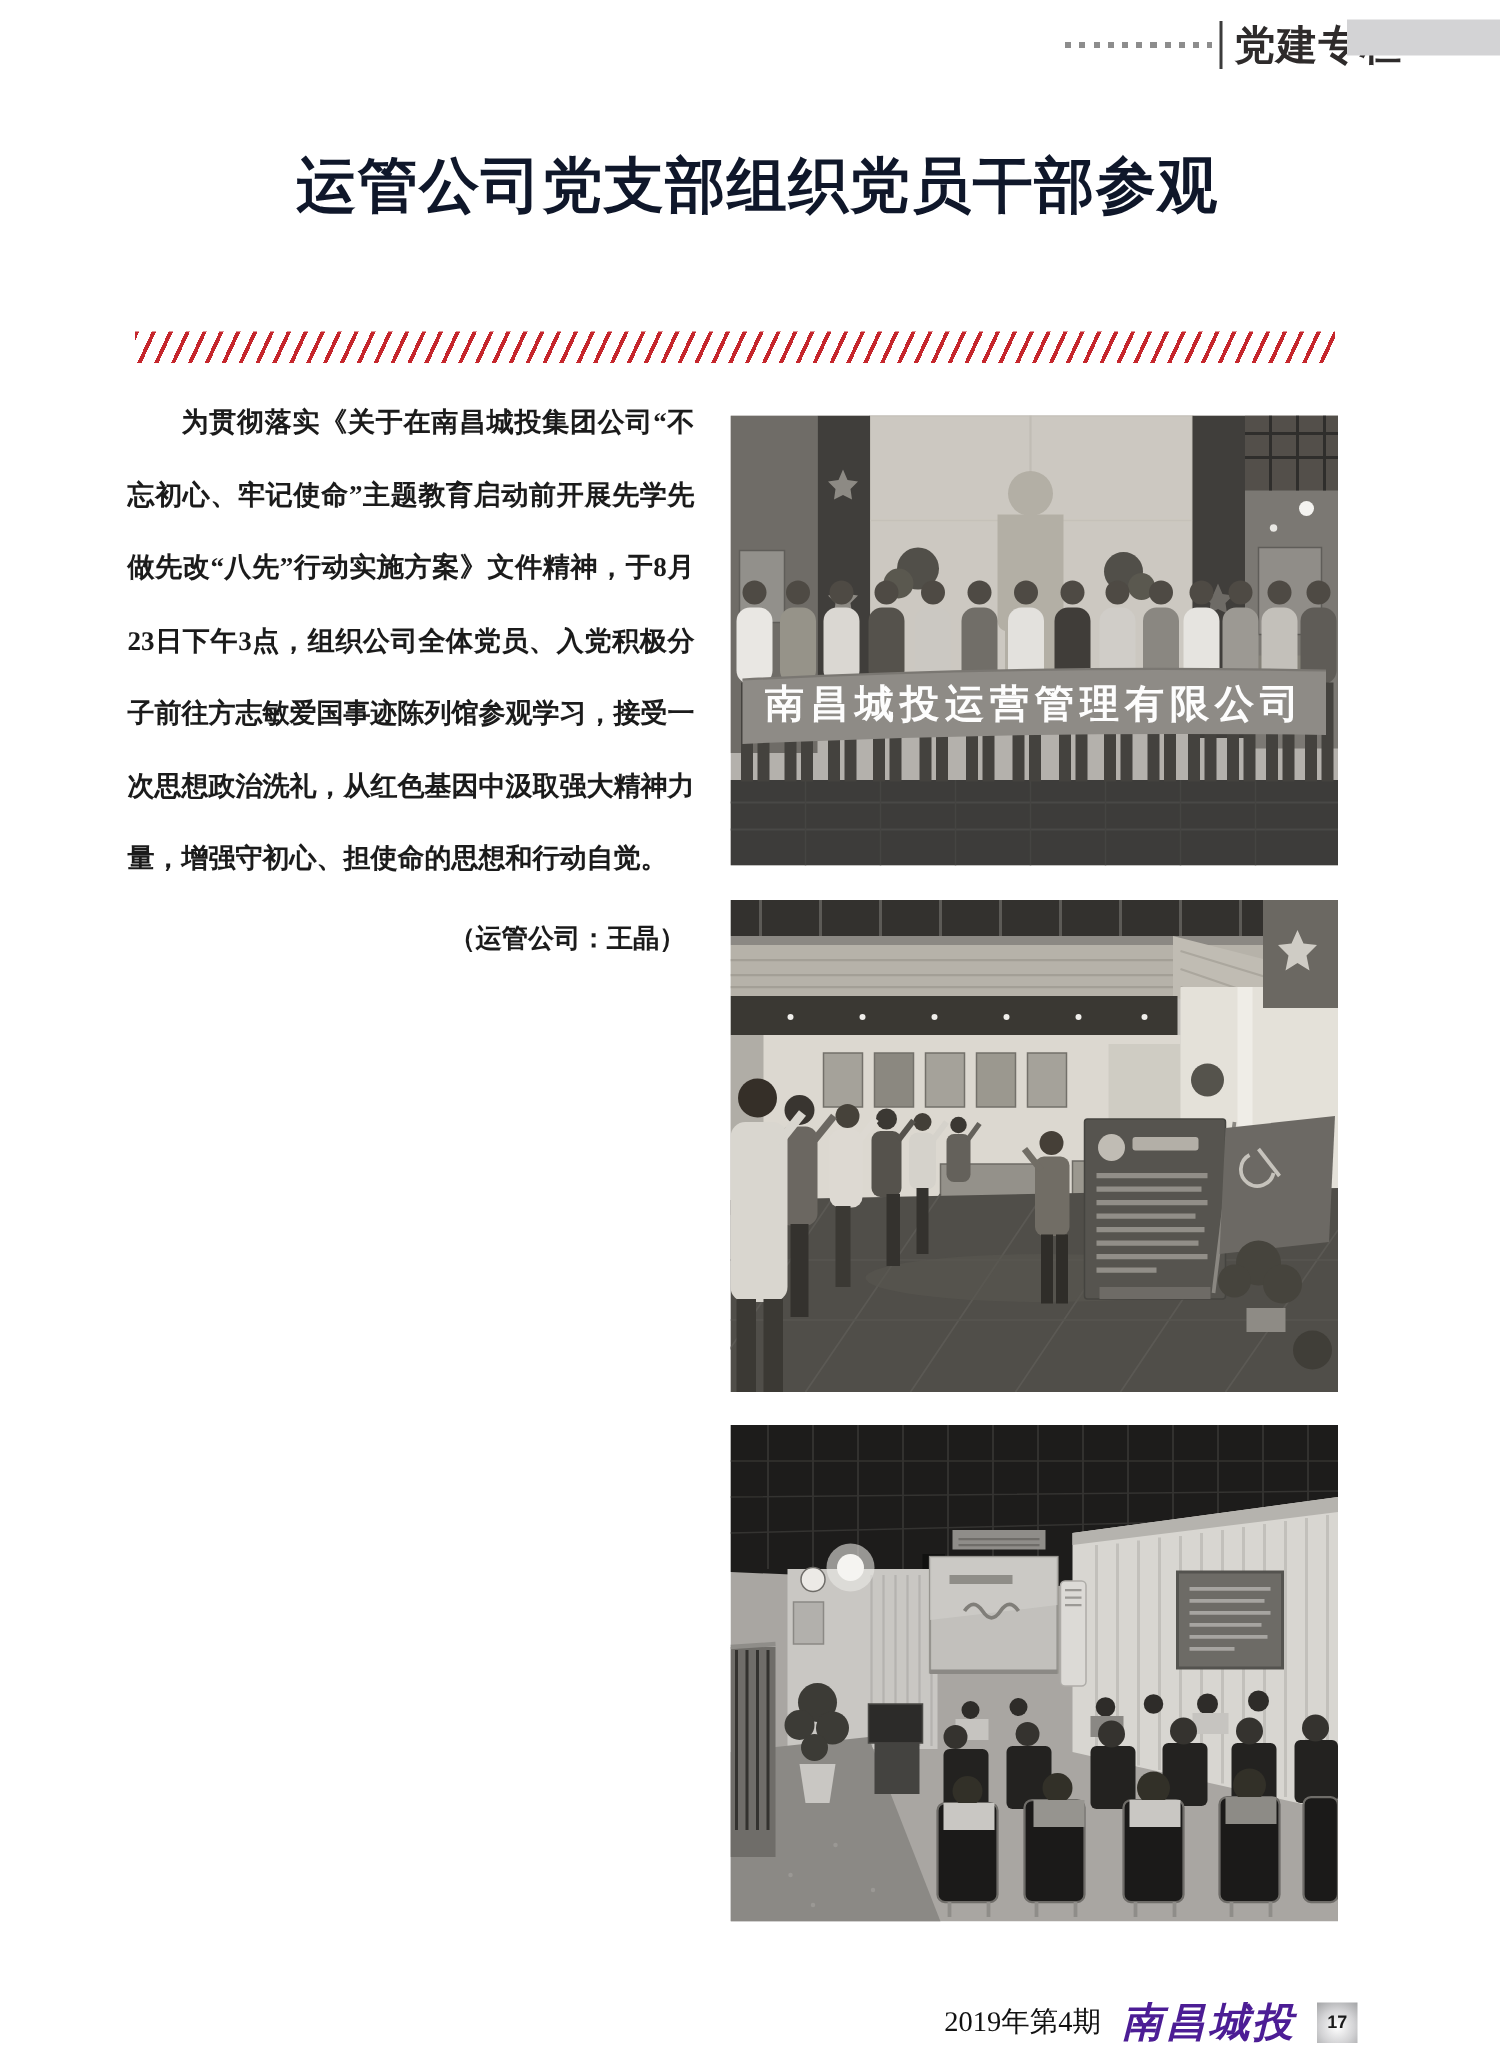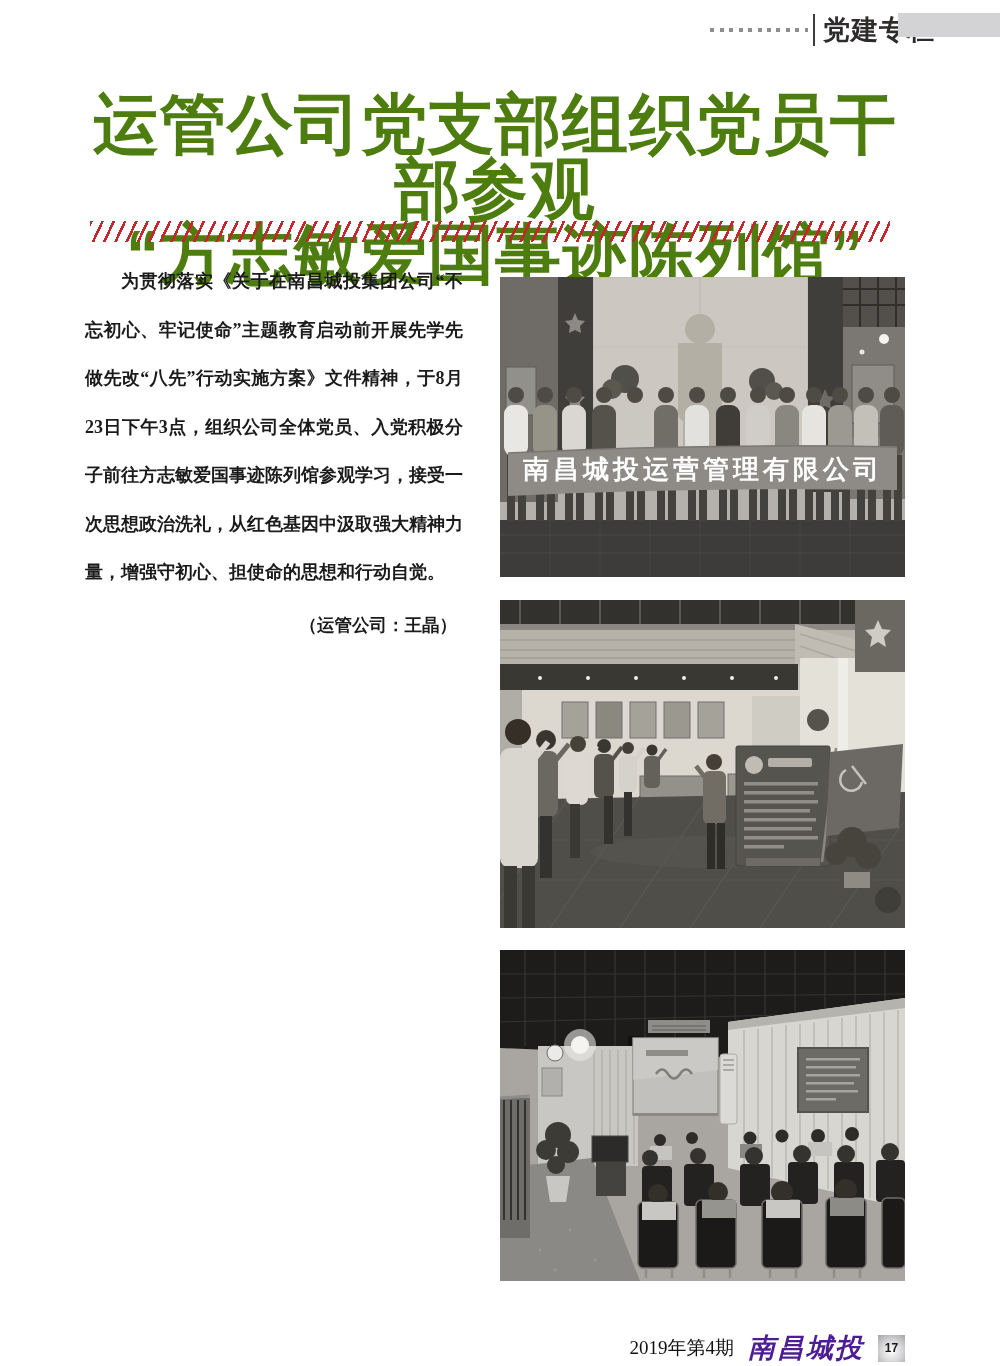--- a/index.html
+++ b/index.html
@@ -8,37 +8,37 @@
 
   
   .dotted-rule{position:absolute;left:710px;top:28px;width:98px;height:4px;
     background:repeating-linear-gradient(90deg,#8d8d8d 0 4px,transparent 4px 9.5px);}
   .header-vbar{position:absolute;left:813px;top:14px;width:2px;height:32px;background:#3c3c3c;}
   .section-label{position:absolute;left:823px;top:12px;font-size:27px;font-weight:600;
     color:#2e2b2b;letter-spacing:1px;}
   .header-gray-bar{position:absolute;left:898px;top:13px;width:102px;height:24px;background:#d3d3d5;}
 
   
-  .title{position:absolute;left:90px;top:92px;width:810px;margin:0;text-align:center;
-    color:#4d7c0f;font-weight:bold;font-size:66px;line-height:65px;letter-spacing:1px;}
+  .title{position:absolute;left:100px;top:92px;width:810px;margin:0;text-align:center;
+    color:#0f172a;font-weight:bold;font-size:40px;line-height:65px;letter-spacing:1px;}
   .title span{display:block;}
 
   .hatch{position:absolute;left:90px;top:221px;width:800px;height:21px;
     background:repeating-linear-gradient(115deg,#c5262c 0 2.6px,transparent 2.6px 10.2px);}
 
   
   .body-col{position:absolute;left:85px;top:257px;width:378px;
     font-family:"Liberation Serif","DejaVu Serif",serif;font-size:18px;line-height:48.5px;
     color:#1b1b1b;text-align:justify;}
   .body-col p{margin:0;text-indent:2em;font-weight:bold;}
   .byline{text-indent:0 !important;text-align:right;padding-right:6px;margin-top:4px !important;
     font-size:17.5px;}
 
   
-  .photo{position:absolute;left:500px;margin:0;line-height:0;border-radius:32px;}
+  .photo{position:absolute;left:487px;margin:0;line-height:0;border-radius:32px;}
   .photo-1{top:277px;} .photo-2{top:600px;} .photo-3{top:950px;}
   .photo svg{display:block;}
 
   
   .page-footer{position:absolute;right:95px;top:1330px;display:flex;align-items:center;gap:14px;
     font-family:"Liberation Serif","DejaVu Serif",serif;}
   .footer-issue{font-size:19px;color:#111;}
   .magazine-logotype{font-size:27px;font-weight:bold;font-style:italic;color:#4c1d95;letter-spacing:2px;}
   .page-number-box{width:27px;height:27px;display:flex;align-items:center;justify-content:center;
     background:radial-gradient(circle at 50% 60%, #ffffff 0%, #d2d2d4 55%, #a2a3a5 100%);
@@ -49,21 +49,20 @@
 
 <div class="page">
 
   <span class="dotted-rule"></span>
   <span class="header-vbar"></span>
   <span class="section-label">党建专栏</span>
   <span class="header-gray-bar"></span>
 
   <h1 class="title">
     <span>运管公司党支部组织党员干部参观</span>
-    <span>“方志敏爱国事迹陈列馆”</span>
   </h1>
   <div class="hatch"></div>
 
   <section class="body-col">
     <p>为贯彻落实《关于在南昌城投集团公司“不忘初心、牢记使命”主题教育启动前开展先学先做先改“八先”行动实施方案》文件精神，于8月23日下午3点，组织公司全体党员、入党积极分子前往方志敏爱国事迹陈列馆参观学习，接受一次思想政治洗礼，从红色基因中汲取强大精神力量，增强守初心、担使命的思想和行动自觉。</p>
     <p class="byline">（运管公司：王晶）</p>
   </section>
 
   <figure class="photo photo-1">
     <svg viewBox="0 0 405 300" width="405" height="300">

